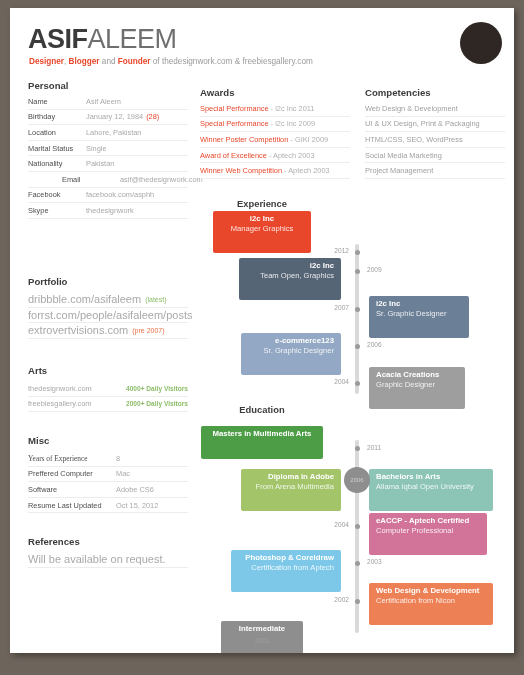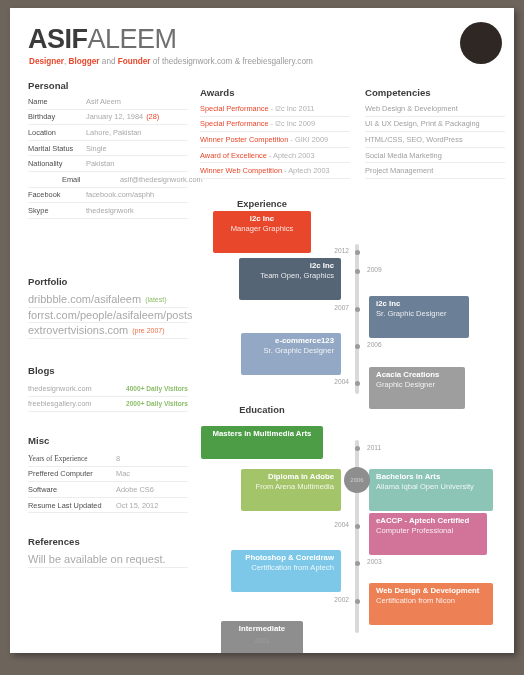--- a/index.html
+++ b/index.html
@@ -168,21 +168,21 @@
         </div>
         <div class="row">
           <span class="one">forrst.com/people/asifaleem/posts</span>
         </div>
         <div class="row">
           <span class="one">extrovertvisions.com</span>
           <span class="note-orange" style="font-size: 7px; margin-left: 4px;">(pre 2007)</span>
         </div>
       </div>
 
-    <div class="sec-title" style="left:18px; top:357px;">Blogs</div>
+    <div class="sec-title" style="left:18px; top:357px;">Arts</div>
     <div class="rows" id="blogs-rows" style="left:18px; top:373px; width:160px;">
         <div class="row">
           <span class="k" style="flex: 1 1 auto; color: rgb(169, 169, 169);">thedesignwork.com</span>
           <span class="note-green" style="font-size: 6.6px; font-weight: bold;">4000+ Daily Visitors</span>
         </div>
         <div class="row">
           <span class="k" style="flex: 1 1 auto; color: rgb(169, 169, 169);">freebiesgallery.com</span>
           <span class="note-green" style="font-size: 6.6px; font-weight: bold;">2000+ Daily Visitors</span>
         </div>
       </div>

